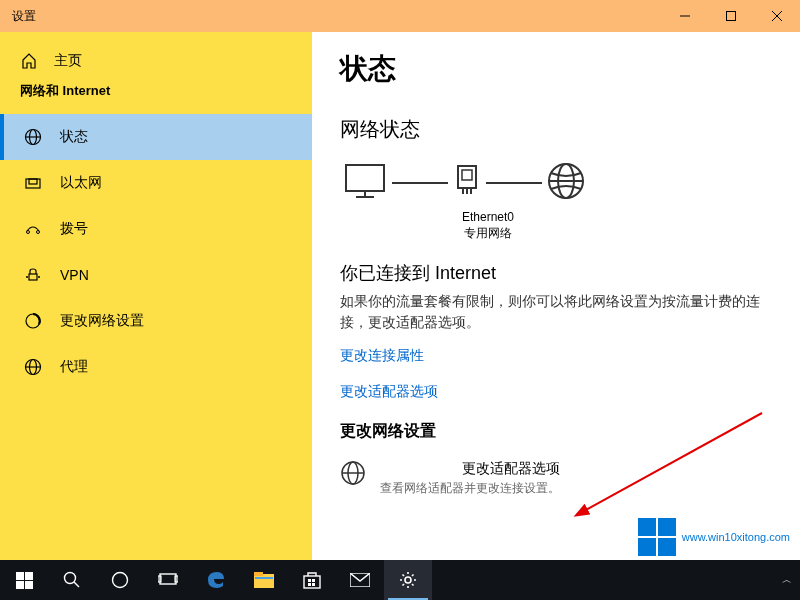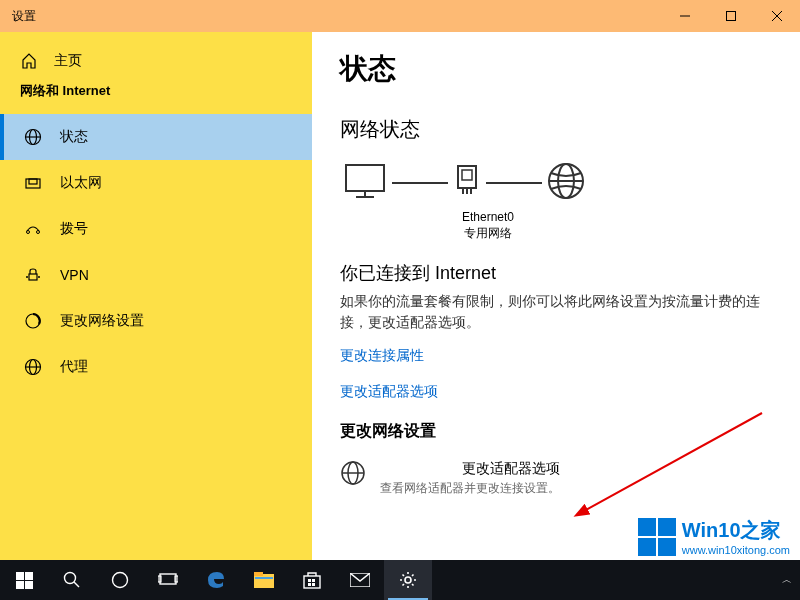--- a/index.html
+++ b/index.html
@@ -223,21 +223,20 @@
 </div>
 
 <div class="watermark">
   <div class="wm-logo">
       <div></div>
       <div></div>
       <div></div>
       <div></div>
     </div>
   <div class="wm-text">
-    <div class="a">Win10之家</div>
     <div class="b">www.win10xitong.com</div>
   </div>
 </div>
 
 <div class="taskbar">
   <div class="tb-item">
     <svg width="17" height="17" viewBox="0 0 17 17">
         <rect x="0" y="0" width="8" height="8" fill="#fff"></rect>
         <rect x="9" y="0" width="8" height="8" fill="#fff"></rect>
         <rect x="0" y="9" width="8" height="8" fill="#fff"></rect>

